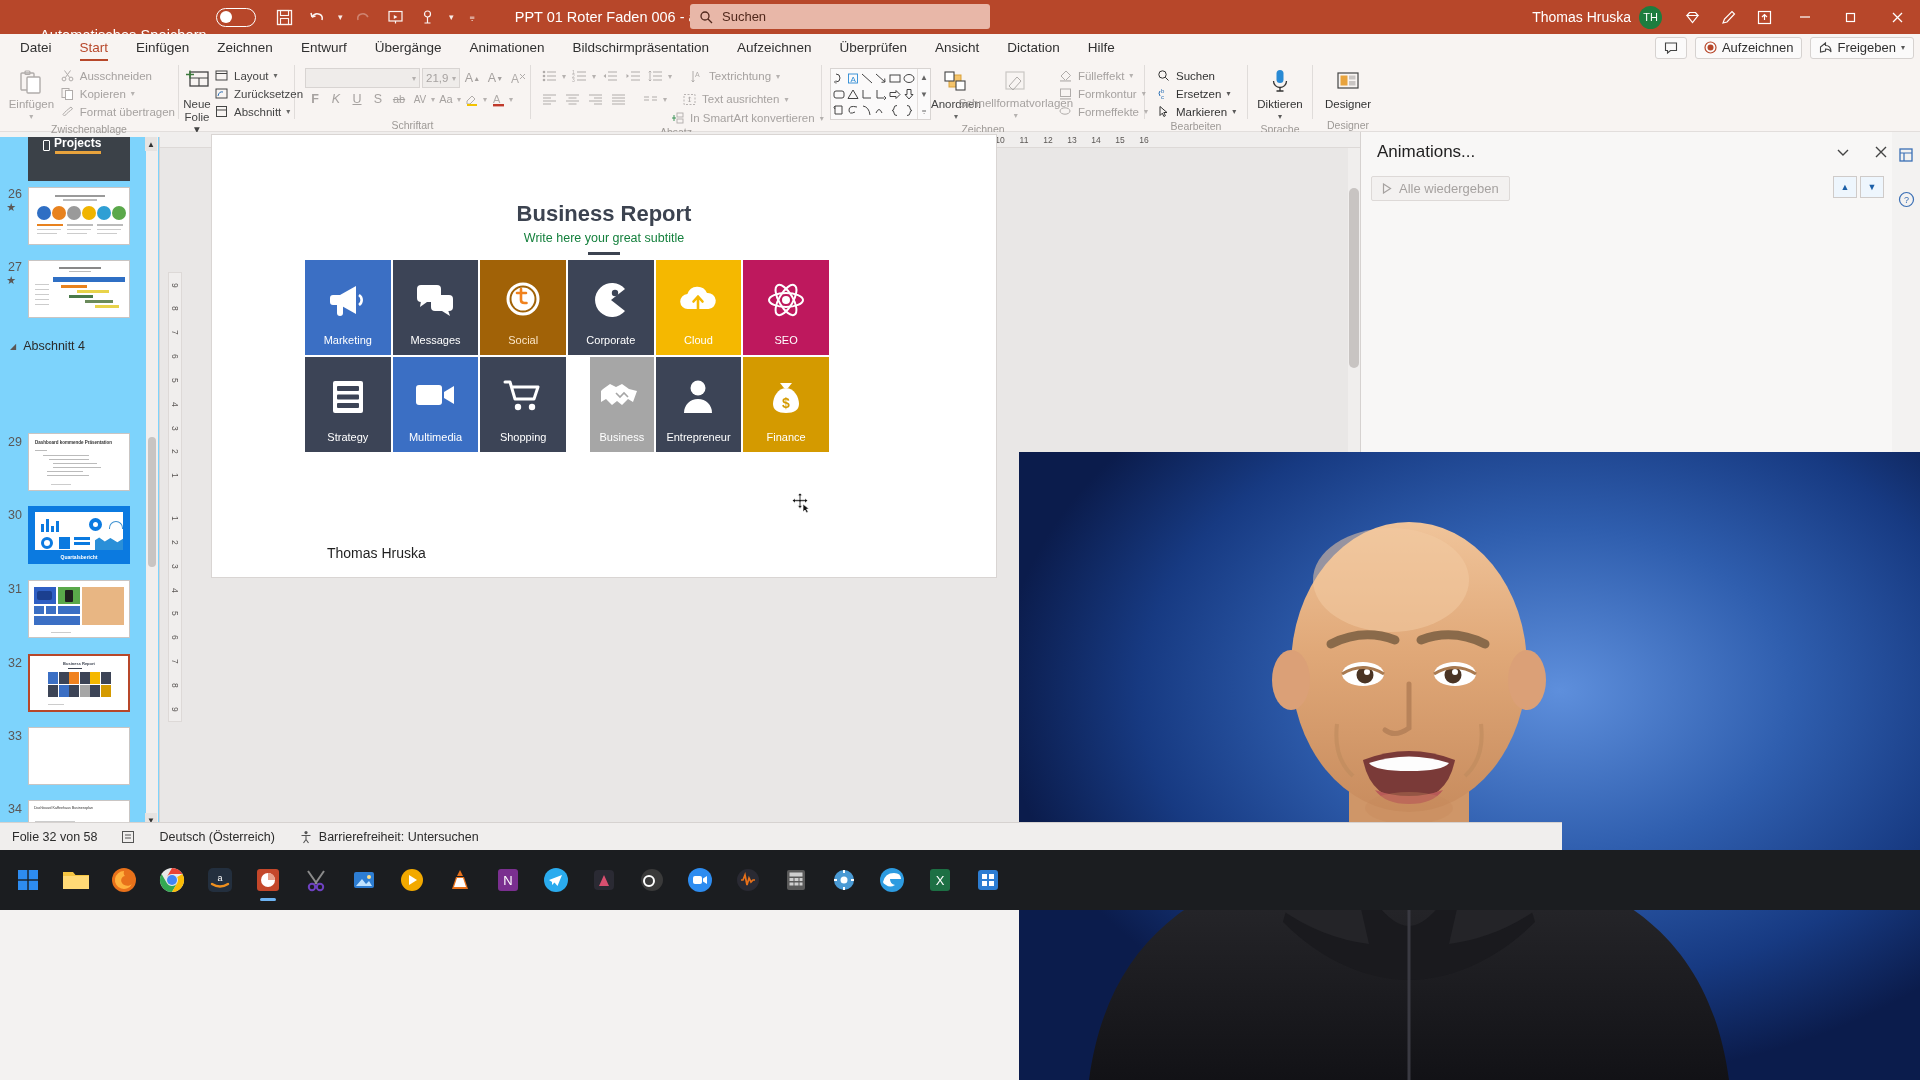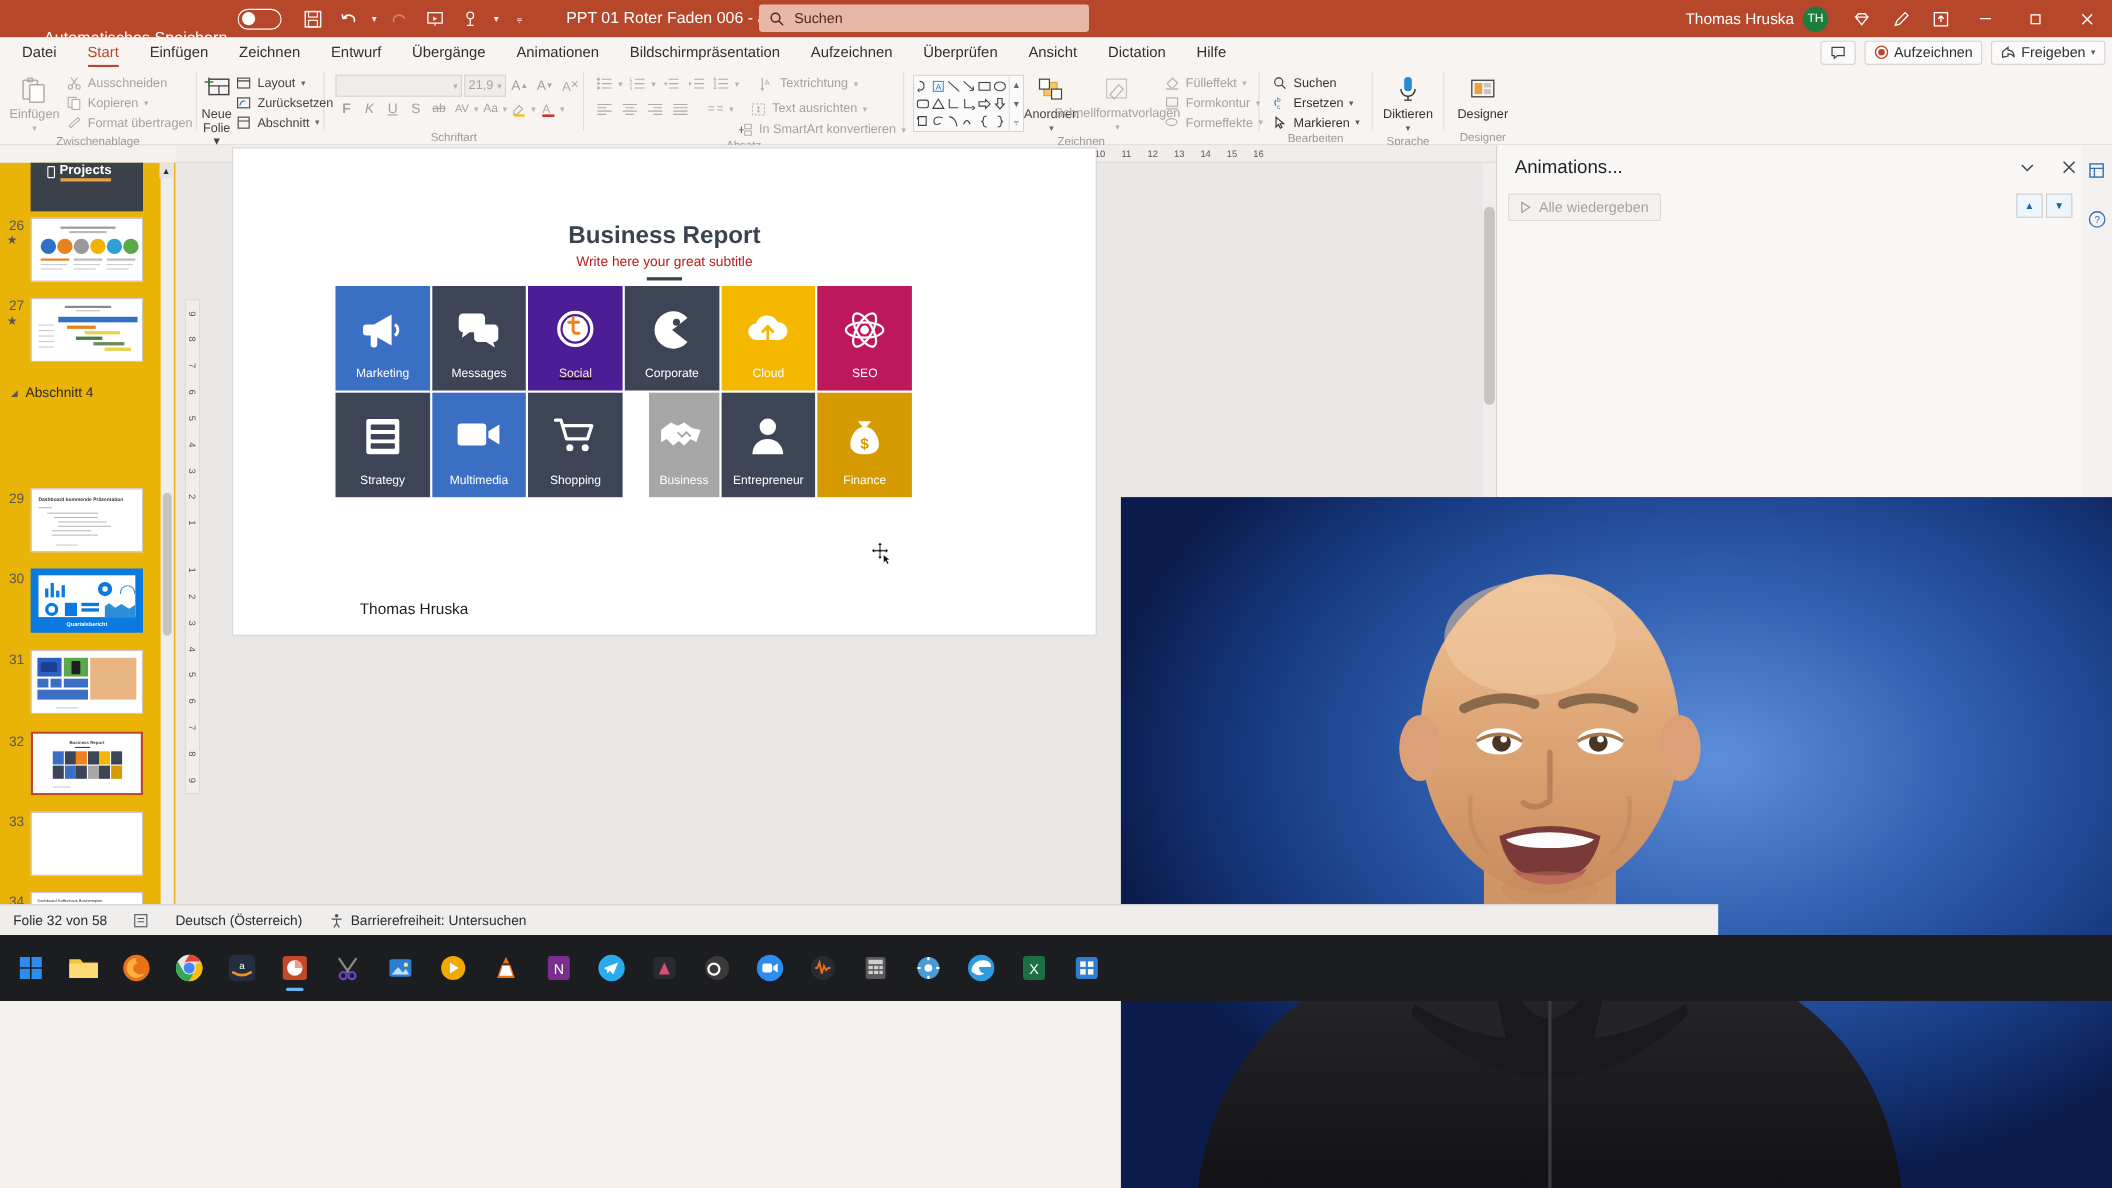--- a/index.html
+++ b/index.html
@@ -133,22 +133,22 @@
   .shapegrid {
     flex: 1; display: grid; grid-template-columns: repeat(6, 1fr); grid-template-rows: repeat(3, 1fr);
     padding: 1px;
   }
   .shapecell { display: flex; align-items: center; justify-content: center; }
   .shapescroll { width: 13px; border-left: 1px solid #e2dedc; display: flex; flex-direction: column;}
   .shapescroll div { flex: 1; display: flex; align-items: center; justify-content: center; font-size: 8px; color:#666; }
 
   
   .thumbpanel {
-    position: absolute; left: 0; top: 148px; width: 160px; height: 690px;
-    background: #eab308; border-right: 1px solid #d6d2d0;
+    position: absolute; left: 0; top: 137px; width: 160px; height: 690px;
+    background: #7dd3fc; border-right: 1px solid #d6d2d0;
     overflow: hidden;
   }
   .thumb-row { position: absolute; left: 0; width: 160px; display: flex; }
   .thumb-num {
     width: 28px; text-align: right; padding-right: 6px; font-size: 12.5px; color: #5b5755;
     padding-top: 2px;
   }
   .thumb-star { font-size: 11px; color: #5b5755; text-align: right; padding-right: 6px; }
   .thumb-box {
     width: 102px; height: 58px; background: #fff; border: 1px solid #c9c5c3; position: relative; overflow: hidden;
@@ -190,21 +190,21 @@
   .slide {
     position: absolute; left: 212px; top: 135px; width: 784px; height: 442px;
     background: #ffffff; box-shadow: 0 0 0 1px #d9d5d3;
   }
   .slide-title {
     position: absolute; left: 0; right: 0; top: 66px; text-align: center;
     font-size: 22px; font-weight: bold; color: #3c4350;
   }
   .slide-sub {
     position: absolute; left: 0; right: 0; top: 96px; text-align: center;
-    font-size: 12.5px; color: #b91c1c;
+    font-size: 12.5px; color: #15803d;
   }
   .slide-underline {
     position: absolute; left: 50%; margin-left: -16px; top: 117px; width: 32px; height: 3px; background: #3c4350;
   }
   .tiles {
     position: absolute; left: 93px; top: 125px; width: 524px;
     display: grid; grid-template-columns: repeat(6, 1fr); gap: 2px;
   }
   .tile {
     height: 95px; position: relative; display: flex; flex-direction: column;
@@ -1183,21 +1183,21 @@
           <svg width="40" height="36" viewBox="0 0 40 36">
               <rect x="2" y="3" width="24" height="17" rx="4" fill="#fff"></rect>
               <path d="M6 19l-1 6 7-5z" fill="#fff"></path>
               <rect x="16" y="13" width="22" height="16" rx="4" fill="#fff"></rect>
               <path d="M33 28l2 6-8-5z" fill="#fff"></path>
             </svg>
         </span>
         <span class="tlabel">Messages</span>
       </div>
 
-      <div class="tile" style="background:#4c1d95;text-decoration:underline;">
+      <div class="tile" style="background:#a16207;">
         <span class="ticon">
           <svg width="38" height="36" viewBox="0 0 38 36">
               <circle cx="19" cy="17" r="15" fill="none" stroke="#fff" stroke-width="3"></circle>
               <circle cx="19" cy="17" r="11.5" fill="#fff"></circle>
               <path d="M13 11h9M17 7v11c0 2 1.5 3 3.5 3h2" fill="none" stroke="#f0821e" stroke-width="2.6" stroke-linecap="round"></path>
             </svg>
         </span>
         <span class="tlabel" style="color:#fbe6c8;">Social</span>
       </div>
 

